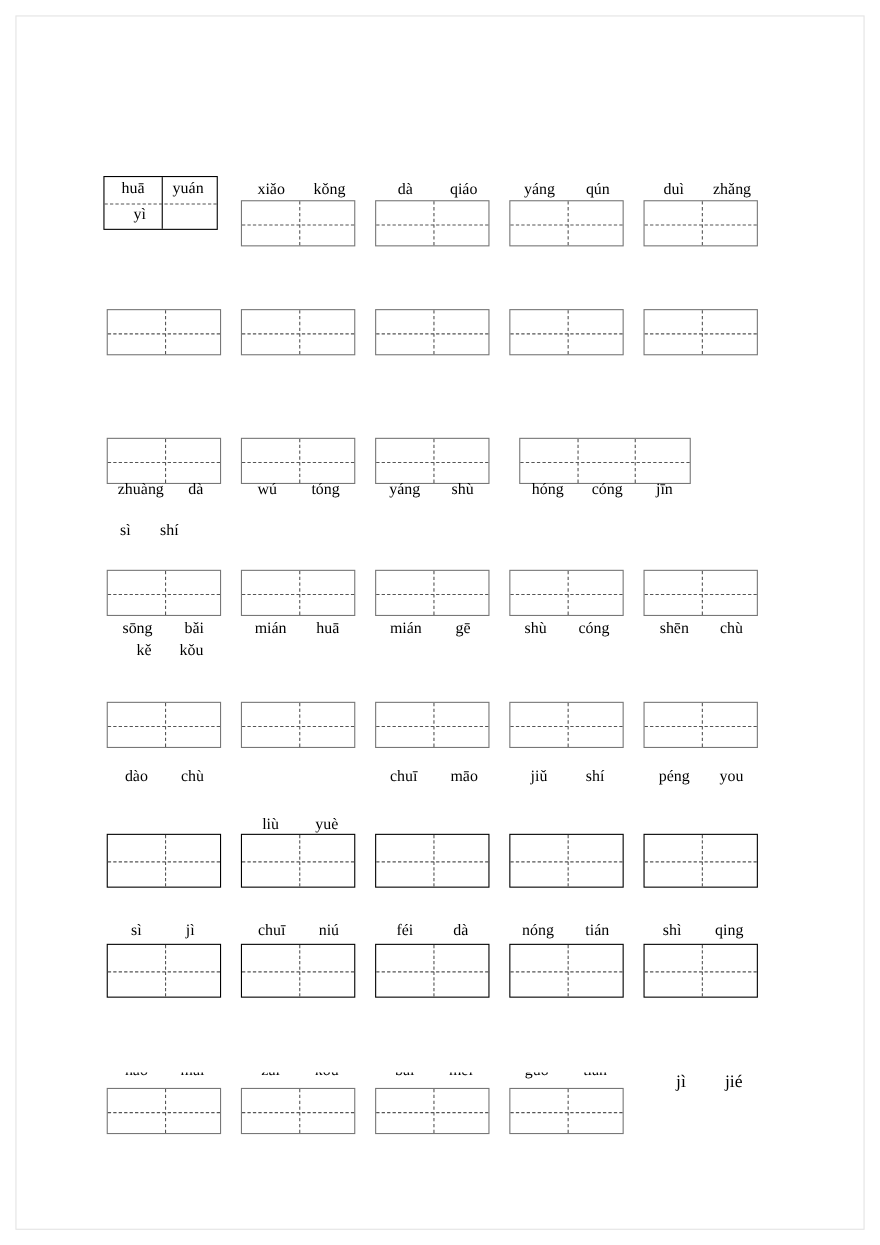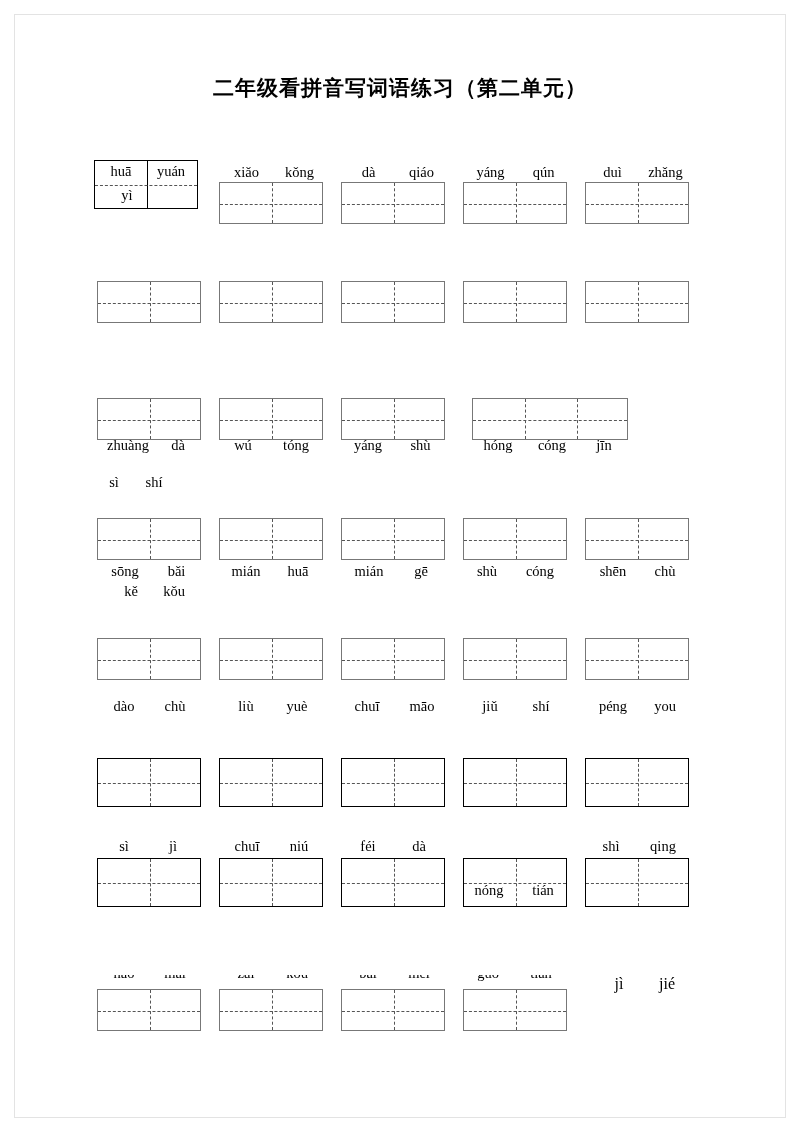--- a/index.html
+++ b/index.html
@@ -80,21 +80,20 @@
     border-left: 1px solid #000;
   }
   .grid.light { border-color: #777; }
 </style>
 </head>
 <body>
 
 <div class="page">
   <div class="page-border"></div>
 
-  <div class="title">二年级看拼音写词语练习（第二单元）</div>
 
   <div class="grid" style="left:94px; top:160px; width:104px; height:49px;">
     <div class="cellv" style="left:52px;"></div>
     <div class="hdiv" style="top:24px;"></div>
   </div>
   <div class="pinyin-row" style="left:96px; top:163px; width:104px;">
     <span class="pinyin-cell" style="width:50px;">huā</span><span class="pinyin-cell" style="width:50px;">yuán</span>
   </div>
   <div class="pinyin-row" style="left:96px; top:187px; width:104px;">
     <span class="pinyin-cell" style="width:62px;">yì</span>
@@ -238,21 +237,21 @@
   </div>
   <div class="pinyin-row" style="left:94px; top:698px; width:110px; text-align:center;">
     <span class="pinyin-cell" style="width:52px;">dào</span><span class="pinyin-cell" style="width:50px;">chù</span>
   </div>
 
   <div class="grid light" style="left:219px; top:638px; width:104px; height:42px;">
     <div class="vdiv" style="left:52px;"></div>
       <div class="hdiv" style="top:21px;"></div>
   </div>
   <div class="pinyin-row" style="left:216px; top:698px; width:110px; text-align:center;">
-    <span class="pinyin-cell" style="width:52px;">liù</span><span class="pinyin-cell" style="width:50px;">yuè</span>
+    <span class="pinyin-cell" style="width:52px;margin-top:44px;">liù</span><span class="pinyin-cell" style="width:50px;">yuè</span>
   </div>
 
   <div class="grid light" style="left:341px; top:638px; width:104px; height:42px;">
     <div class="vdiv" style="left:52px;"></div>
       <div class="hdiv" style="top:21px;"></div>
   </div>
   <div class="pinyin-row" style="left:336px; top:698px; width:114px; text-align:center;">
     <span class="pinyin-cell" style="width:58px;">chuī</span><span class="pinyin-cell" style="width:52px;">māo</span>
   </div>
 
@@ -293,21 +292,21 @@
       <div class="hdiv" style="top:24px;"></div>
   </div>
   <div class="pinyin-row" style="left:338px; top:838px; width:110px; text-align:center;">
     <span class="pinyin-cell" style="width:52px;">féi</span><span class="pinyin-cell" style="width:50px;">dà</span>
   </div>
 
   <div class="grid" style="left:463px; top:758px; width:104px; height:49px;">
     <div class="vdiv" style="left:52px;"></div>
       <div class="hdiv" style="top:24px;"></div>
   </div>
-  <div class="pinyin-row" style="left:460px; top:882px; width:110px; text-align:center;text-decoration:underline;">
+  <div class="pinyin-row" style="left:460px; top:838px; width:110px; text-align:center;text-decoration:underline;">
     <span class="pinyin-cell" style="width:56px;">nóng</span><span class="pinyin-cell" style="width:52px;">tián</span>
   </div>
 
   <div class="grid" style="left:585px; top:758px; width:104px; height:49px;">
     <div class="vdiv" style="left:52px;"></div>
       <div class="hdiv" style="top:24px;"></div>
   </div>
   <div class="pinyin-row" style="left:582px; top:838px; width:110px; text-align:center;">
     <span class="pinyin-cell" style="width:52px;">shì</span><span class="pinyin-cell" style="width:52px;">qing</span>
   </div>

